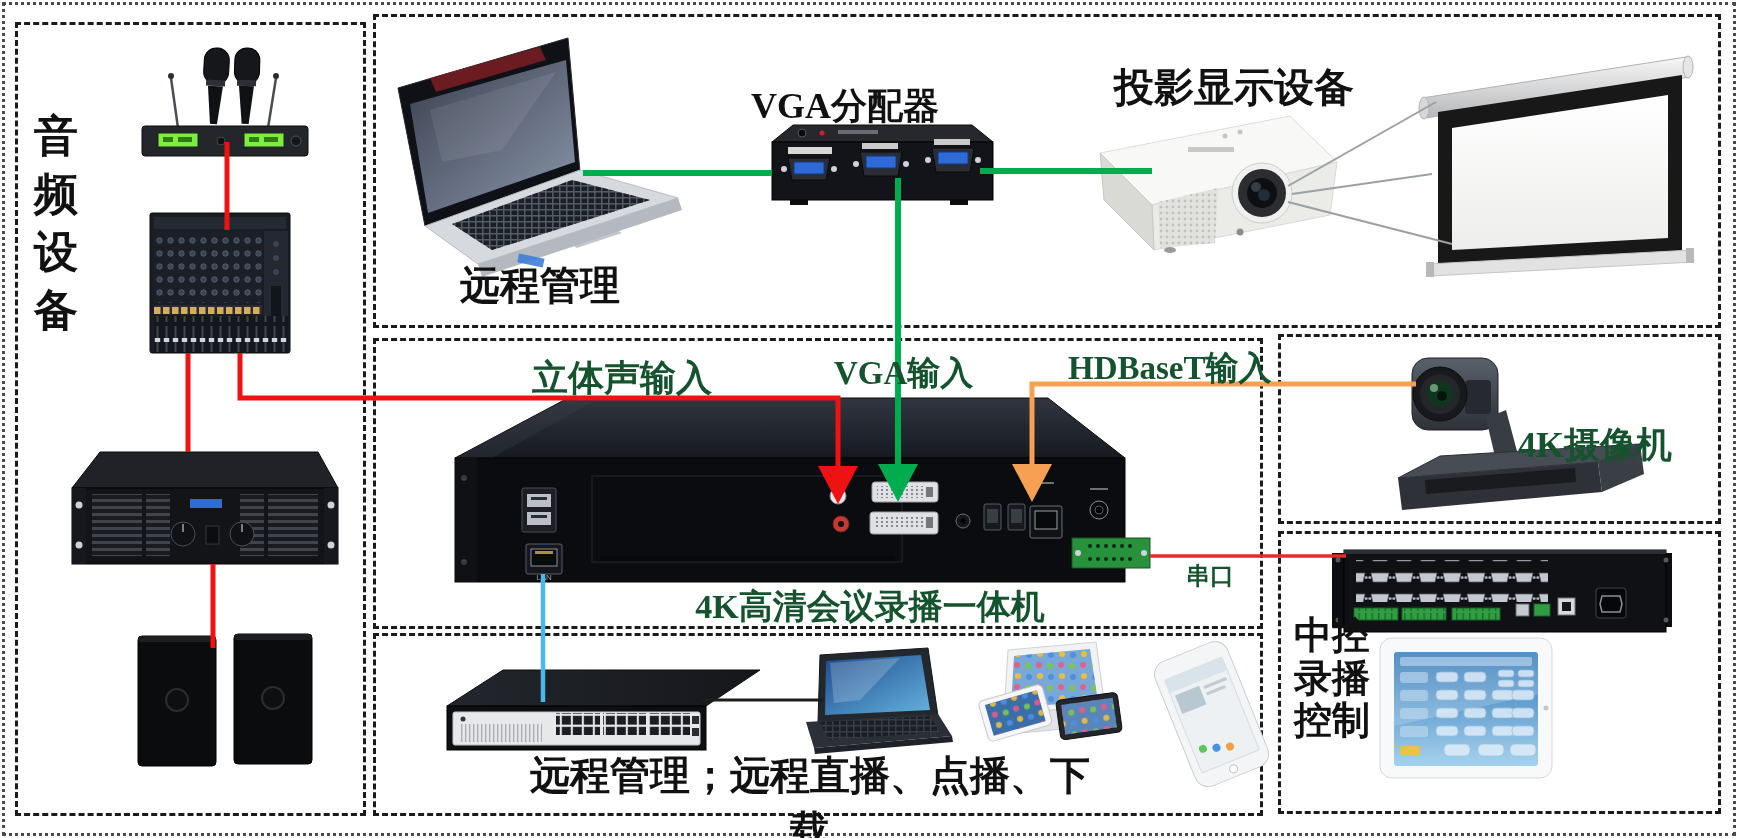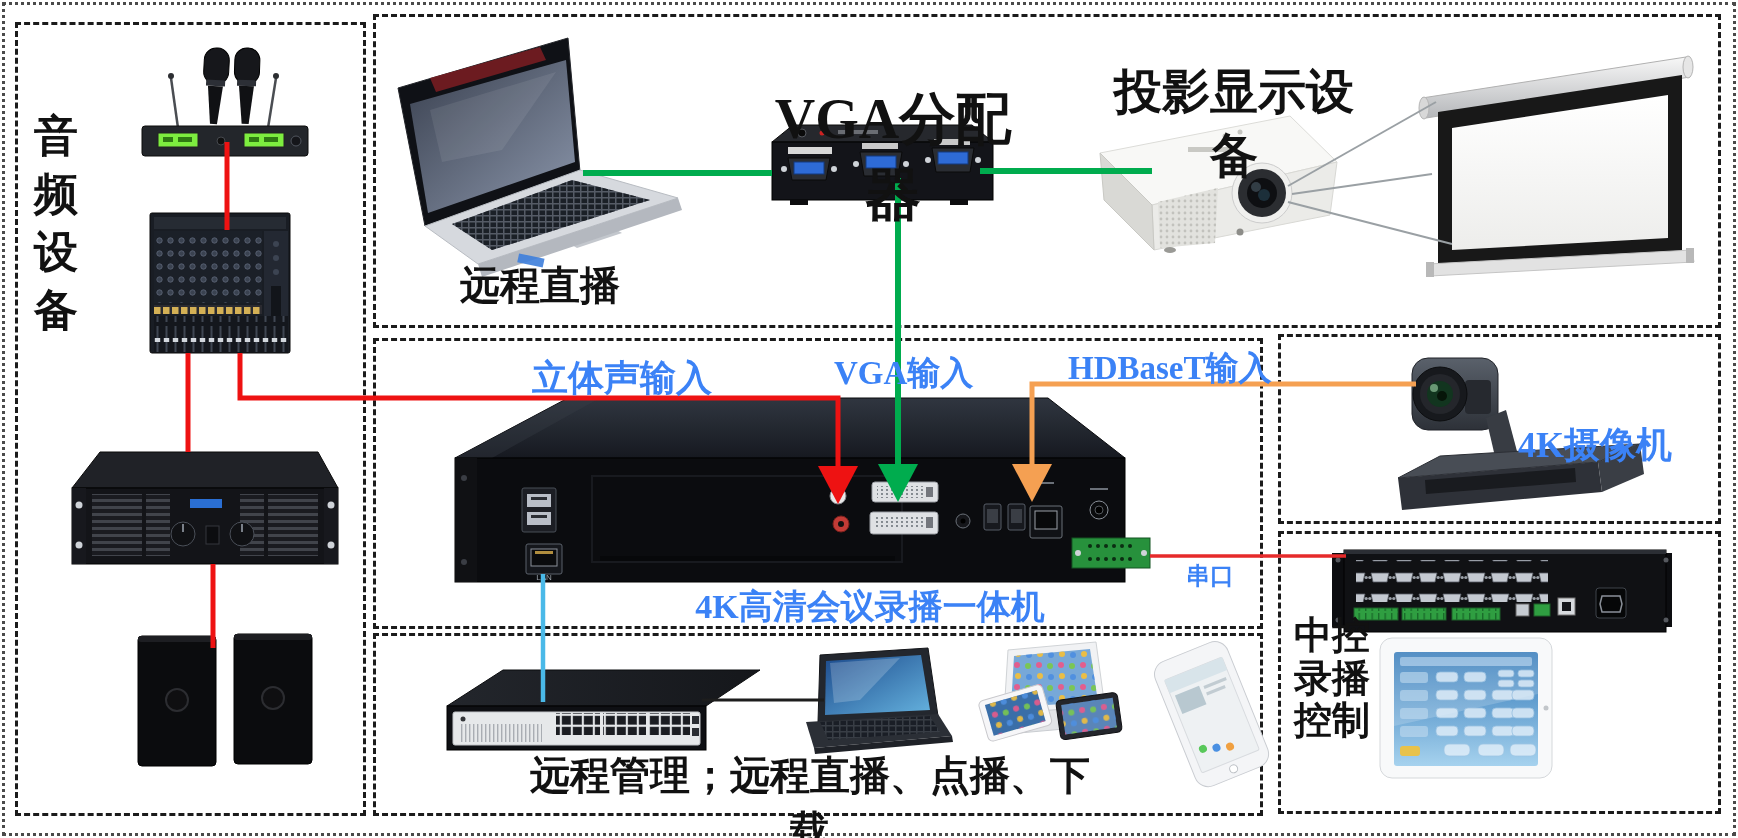--- a/index.html
+++ b/index.html
@@ -3,21 +3,21 @@
 <meta charset="utf-8">
 <style>
   html,body{margin:0;padding:0;background:#ffffff;}
   .stage{position:relative;width:1738px;height:838px;background:#fff;overflow:hidden;
          font-family:"Liberation Serif","DejaVu Serif",serif;}
   .outer{position:absolute;inset:2px;border:3px dotted #4a4a4a;pointer-events:none;z-index:0;}
   .dbox{position:absolute;border:3px dashed #1b1b1b;z-index:1;background:transparent;}
   .wires{position:absolute;left:0;top:0;z-index:2;}
   .lbl{position:absolute;z-index:3;font-weight:bold;color:#111;white-space:pre-line;}
   .lbl.center{text-align:center;}
-  .red{color:#3b82f6;}
+  .red{color:#14532d;}
 </style>
 </head>
 <body>
 
 <div class="stage">
   <div class="outer"></div>
 
   <div class="dbox" style="left:15px;top:22px;width:345px;height:788px;"></div>
   <div class="dbox" style="left:373px;top:14px;width:1342px;height:308px;"></div>
   <div class="dbox" style="left:373px;top:338px;width:884px;height:285px;"></div>
@@ -458,25 +458,25 @@
     <polygon points="818,466 858,466 838,504" fill="#ee1212"></polygon>
     <polygon points="878,464 918,464 898,502" fill="#00ac4e"></polygon>
     <polygon points="1012,464 1052,464 1032,502" fill="#f5a052"></polygon>
   </svg>
 
   <div class="lbl center" style="left:26px;top:108px;width:60px;font-size:44px;line-height:1.32;">音
 频
 设
 备</div>
 
-  <div class="lbl center" style="left:430px;top:258px;width:220px;font-size:40px;">远程直播</div>
-
-  <div class="lbl center" style="left:768px;top:82px;width:250px;font-size:56px;">VGA分配器</div>
-
-  <div class="lbl center" style="left:1104px;top:60px;width:260px;font-size:48px;">投影显示设备</div>
+  <div class="lbl center" style="left:430px;top:258px;width:220px;font-size:40px;">远程管理</div>
+
+  <div class="lbl center" style="left:720px;top:82px;width:250px;font-size:36px;">VGA分配器</div>
+
+  <div class="lbl center" style="left:1104px;top:60px;width:260px;font-size:40px;">投影显示设备</div>
 
   <div class="lbl red" style="left:532px;top:354px;font-size:36px;">立体声输入</div>
 
   <div class="lbl red" style="left:834px;top:351px;font-size:33px;">VGA输入</div>
 
   <div class="lbl red" style="left:1044px;top:346px;font-size:33px;margin-left:24px;">HDBaseT输入</div>
 
   <div class="lbl red center" style="left:610px;top:584px;width:520px;font-size:34px;">4K高清会议录播一体机</div>
 
   <div class="lbl red" style="left:1518px;top:421px;font-size:36px;">4K摄像机</div>

